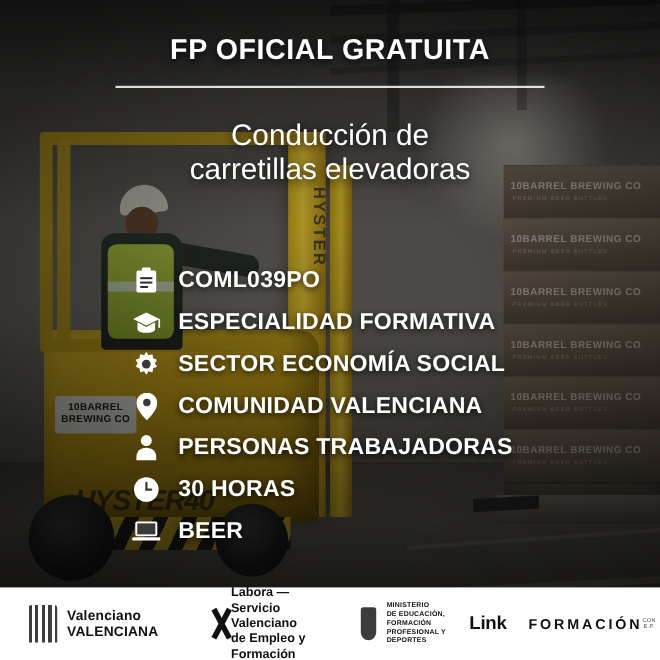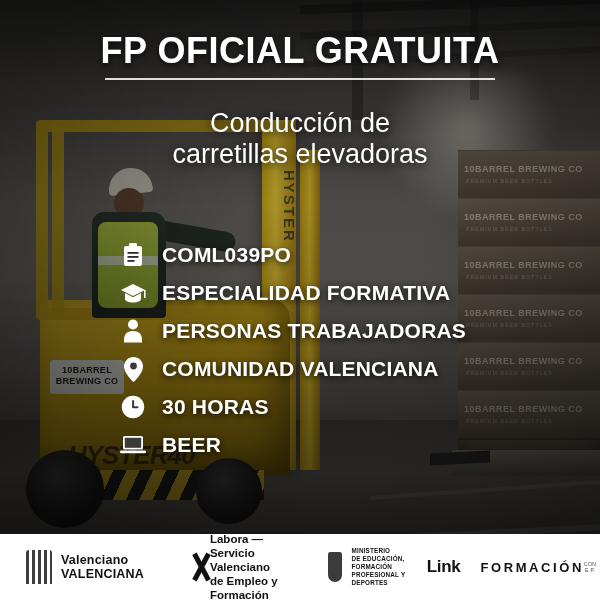--- a/index.html
+++ b/index.html
@@ -265,21 +265,21 @@
   
   .content {
     position: absolute;
     inset: 0;
     color: #ffffff;
   }
   .headline {
     position: absolute;
     top: 30px; left: 0; right: 0;
     text-align: center;
-    font-size: 36px;
+    font-size: 26px;
     font-weight: bold;
     letter-spacing: .5px;
     text-shadow: 0 2px 6px rgba(0,0,0,.7);
   }
   .rule {
     position: absolute;
     top: 78px; left: 105px;
     width: 390px; height: 2px;
     background: rgba(255,255,255,.85);
   }
@@ -491,39 +491,48 @@
         <span class="ico">
           <svg width="26" height="22" viewBox="0 0 26 22" fill="#fff">
             <path d="M13 2 L25 8 L13 14 L1 8 Z"></path>
             <path d="M5 11 L5 17 C5 19.2 8.6 20.6 13 20.6 C17.4 20.6 21 19.2 21 17 L21 11 L13 15.2 Z"></path>
             <rect x="24" y="8" width="1.6" height="8"></rect>
           </svg>
         </span>
         <span class="txt">ESPECIALIDAD FORMATIVA</span>
       </div>
 
+      <div class="feature">
+        <span class="ico">
+          <svg width="24" height="24" viewBox="0 0 24 24" fill="#fff">
+            <path d="M12 0.8 l2 3.1 3.6-.9 .6 3.7 3.5 1.3-1.9 3.2 1.9 3.2-3.5 1.3-.6 3.7-3.6-.9-2 3.1-2-3.1-3.6 .9-.6-3.7-3.5-1.3 1.9-3.2-1.9-3.2 3.5-1.3 .6-3.7 3.6 .9z"></path>
+            <circle cx="12" cy="12" r="4" fill="#3a3a38"></circle>
+          </svg>
+        </span>
+        <span class="txt">SECTOR ECONOMÍA SOCIAL</span>
+      </div>
+
+      <div class="feature">
+        <span class="ico">
+          <svg width="19" height="25" viewBox="0 0 19 25" fill="#fff">
+            <path d="M9.5 0 C4.3 0 0 4.2 0 9.4 C0 16.5 9.5 25 9.5 25 C9.5 25 19 16.5 19 9.4 C19 4.2 14.7 0 9.5 0 Z"></path>
+            <circle cx="9.5" cy="9" r="3.4" fill="#3a3a38"></circle>
+          </svg>
+        </span>
+        <span class="txt">COMUNIDAD VALENCIANA</span>
+      </div>
 
       <div class="feature">
         <span class="ico">
           <svg width="20" height="24" viewBox="0 0 20 24" fill="#fff">
             <circle cx="10" cy="5.5" r="5"></circle>
             <path d="M10 12 C4.5 12 1 15.4 1 20.4 L1 23.4 L19 23.4 L19 20.4 C19 15.4 15.5 12 10 12 Z"></path>
           </svg>
         </span>
         <span class="txt">PERSONAS TRABAJADORAS</span>
-      </div>
-
-      <div class="feature">
-        <span class="ico">
-          <svg width="19" height="25" viewBox="0 0 19 25" fill="#fff">
-            <path d="M9.5 0 C4.3 0 0 4.2 0 9.4 C0 16.5 9.5 25 9.5 25 C9.5 25 19 16.5 19 9.4 C19 4.2 14.7 0 9.5 0 Z"></path>
-            <circle cx="9.5" cy="9" r="3.4" fill="#3a3a38"></circle>
-          </svg>
-        </span>
-        <span class="txt">COMUNIDAD VALENCIANA</span>
       </div>
 
       <div class="feature">
         <span class="ico">
           <svg width="24" height="24" viewBox="0 0 24 24" fill="#fff">
             <circle cx="12" cy="12" r="11.2"></circle>
             <rect x="11.1" y="5" width="2" height="8" rx="1" fill="#3a3a38"></rect>
             <rect x="11.1" y="11.2" width="6.4" height="2" rx="1" fill="#3a3a38"></rect>
           </svg>
         </span>

